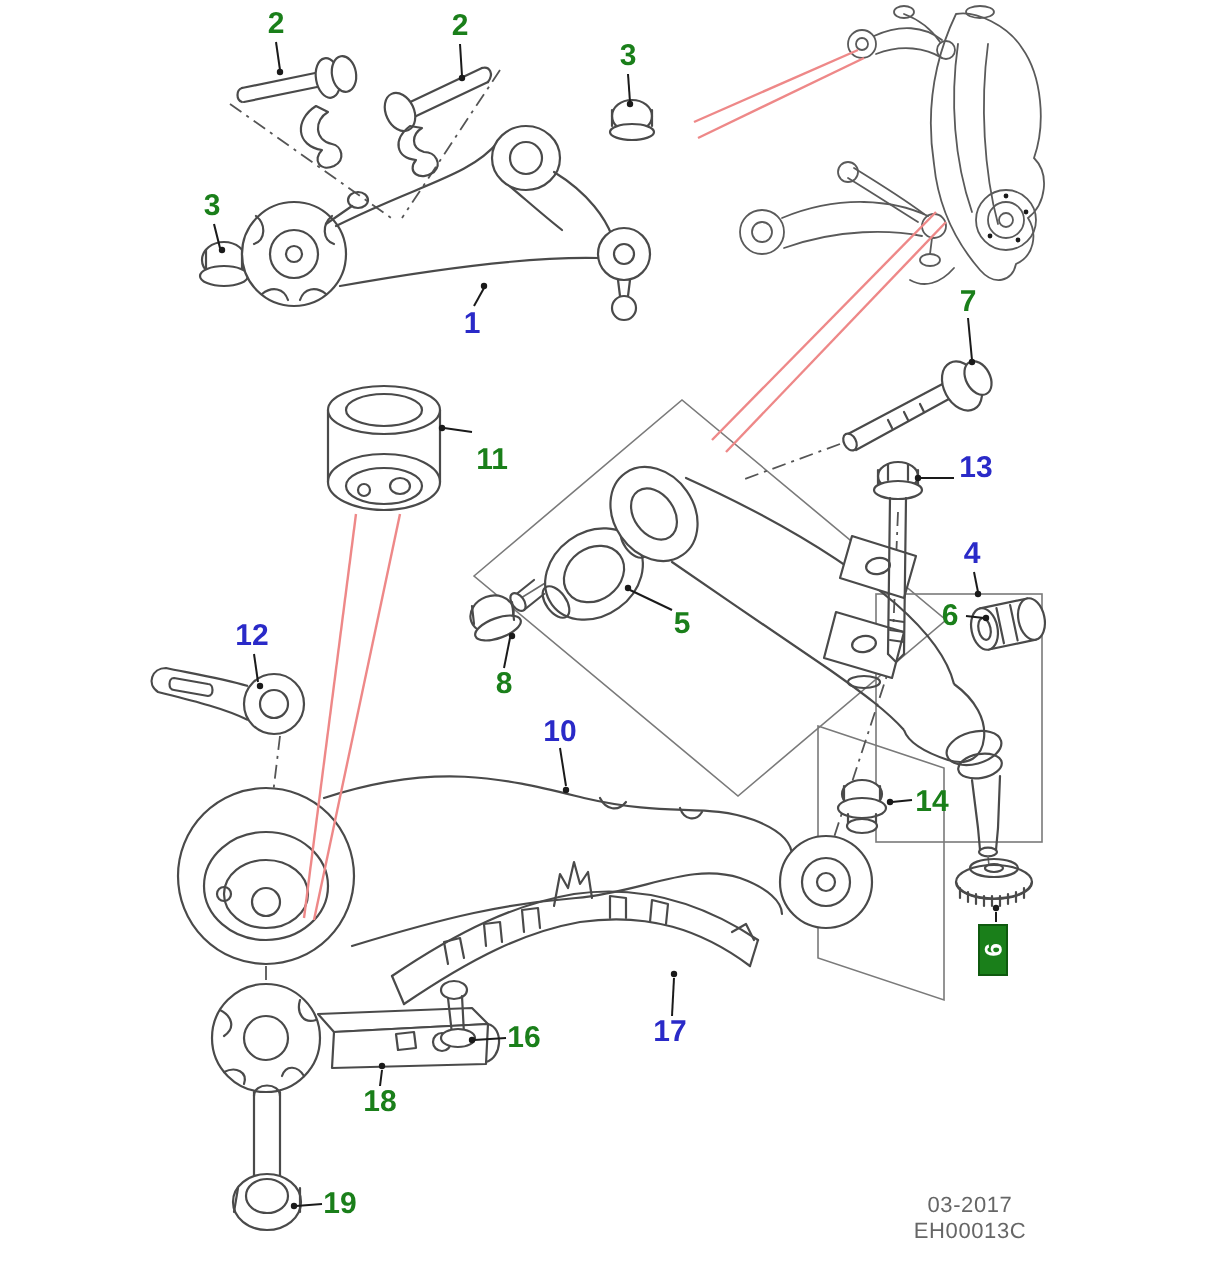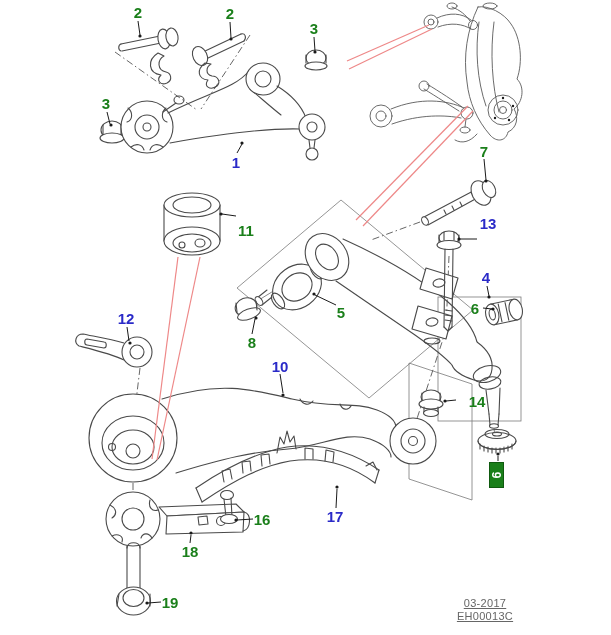--- a/index.html
+++ b/index.html
@@ -16,21 +16,21 @@
   svg .dot{fill:#1a1a1a;stroke:none;}
   svg .thumb{stroke:#5a5a5a;fill:none;stroke-width:0.9;stroke-linecap:round;}
   .callout{position:absolute;transform:translate(-50%,-50%);font-weight:bold;font-size:15px;
            line-height:1;white-space:nowrap;}
   .callout.green{color:#1a7f1a;}
   .callout.blue{color:#2a2ac8;}
   .boxed{position:absolute;width:15px;height:26px;background:#1a7f1a;border:1px solid #0f5a0f;
          display:flex;align-items:center;justify-content:center;box-sizing:border-box;}
   .boxed span{color:#ffffff;font-weight:bold;font-size:12px;transform:rotate(90deg);line-height:1;}
   .footer-line{position:absolute;transform:translate(-50%,-50%);color:#666;font-size:11px;
-           letter-spacing:0.3px;white-space:nowrap;text-decoration:underline;}
+           letter-spacing:0.3px;white-space:nowrap;}
 </style>
 </head>
 <body>
 
 <div id="canvas">
 
 <svg id="art" viewBox="0 0 611 635" xmlns="http://www.w3.org/2000/svg">
 
   <g>
     <path class="thumb" d="M478,7 C467,30 463,56 467,82 C469,102 477,120 490,135 C497,143 506,141 508,132 C517,128 519,117 514,109 C523,102 525,87 517,79 C523,62 521,38 511,24 C504,13 488,5 478,7 Z"></path>
@@ -352,28 +352,28 @@
   </g>
 </svg>
 
   <div class="callout green" style="left:138px;top:12px">2</div>
   <div class="callout green" style="left:230px;top:13px">2</div>
   <div class="callout green" style="left:106px;top:103px">3</div>
   <div class="callout green" style="left:314px;top:28px">3</div>
   <div class="callout blue" style="left:236px;top:162px">1</div>
   <div class="callout green" style="left:246px;top:230px">11</div>
   <div class="callout green" style="left:484px;top:151px">7</div>
-  <div class="callout blue" style="left:488px;top:223px">13</div>
+  <div class="callout blue" style="left:488px;top:234px">13</div>
   <div class="callout blue" style="left:486px;top:277px">4</div>
   <div class="callout green" style="left:475px;top:308px">6</div>
   <div class="callout blue" style="left:126px;top:318px">12</div>
   <div class="callout green" style="left:341px;top:312px">5</div>
   <div class="callout green" style="left:252px;top:342px">8</div>
   <div class="callout blue" style="left:280px;top:366px">10</div>
-  <div class="callout green" style="left:477px;top:401px">14</div>
+  <div class="callout green" style="left:466px;top:401px">14</div>
   <div class="callout blue" style="left:335px;top:516px">17</div>
   <div class="callout green" style="left:262px;top:519px">16</div>
   <div class="callout green" style="left:190px;top:551px">18</div>
   <div class="callout green" style="left:170px;top:602px">19</div>
 
   <div class="boxed" style="left:489px;top:462px">
     <span>9</span>
   </div>
 
   <div class="footer-line" style="left:485px;top:603px">03-2017</div>

